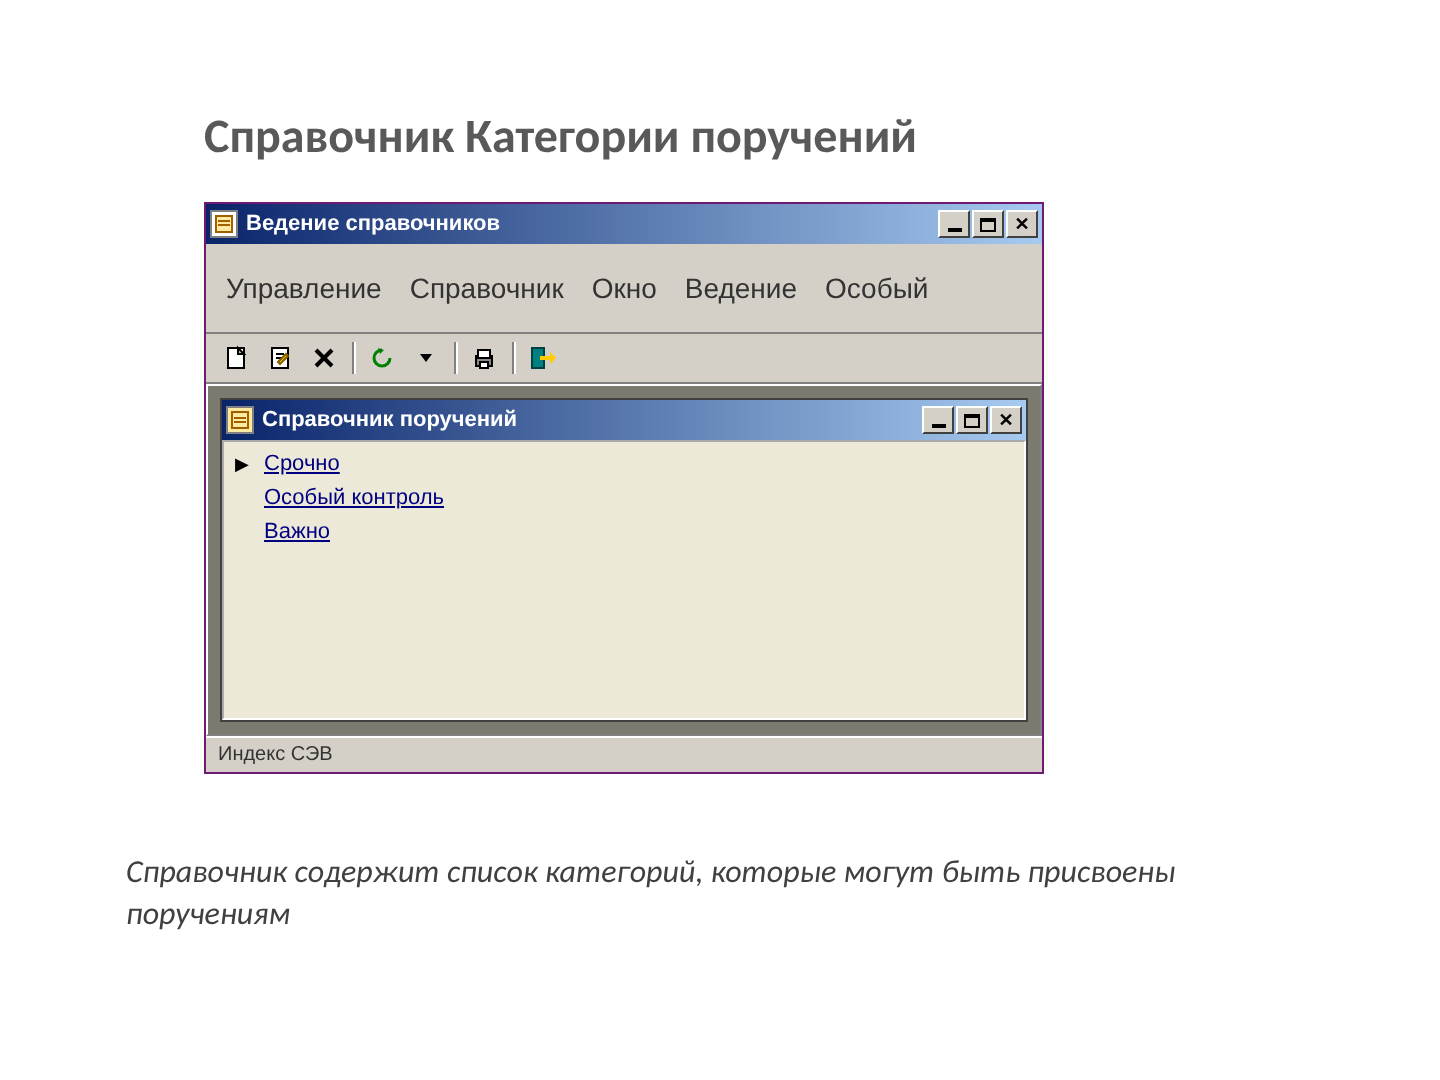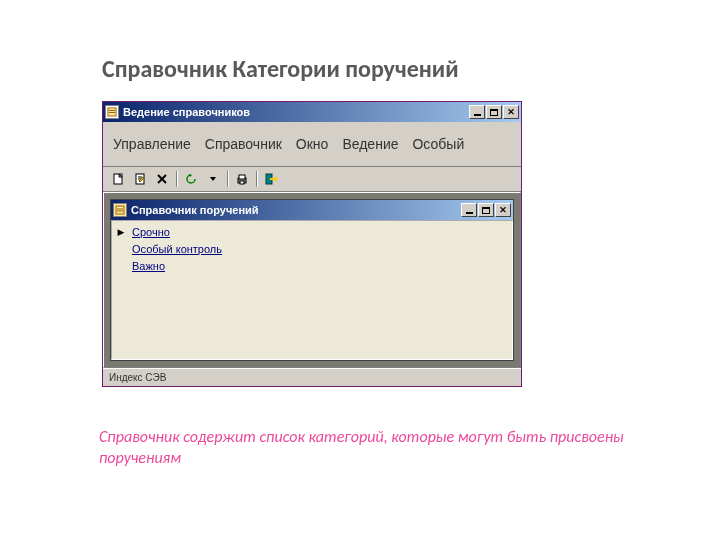--- a/index.html
+++ b/index.html
@@ -154,22 +154,22 @@
       padding: 2px 6px;
       font-size: 10px;
       height: 18px;
       display: flex;
       align-items: center;
     }
     .description {
       font-family: Calibri, Arial, sans-serif;
       font-style: italic;
       font-size: 16px;
-      color: #ec4899;
-      padding: 40px 60px 0 99px;
+      color: #404040;
+      padding: 40px 60px 0 63px;
       line-height: 1.3;
     }
     svg { display: block; }
   </style>
 </head>
 <body>
 
 <h1 class="page-title">Справочник Категории поручений</h1>
 
 <div class="outer-window">

